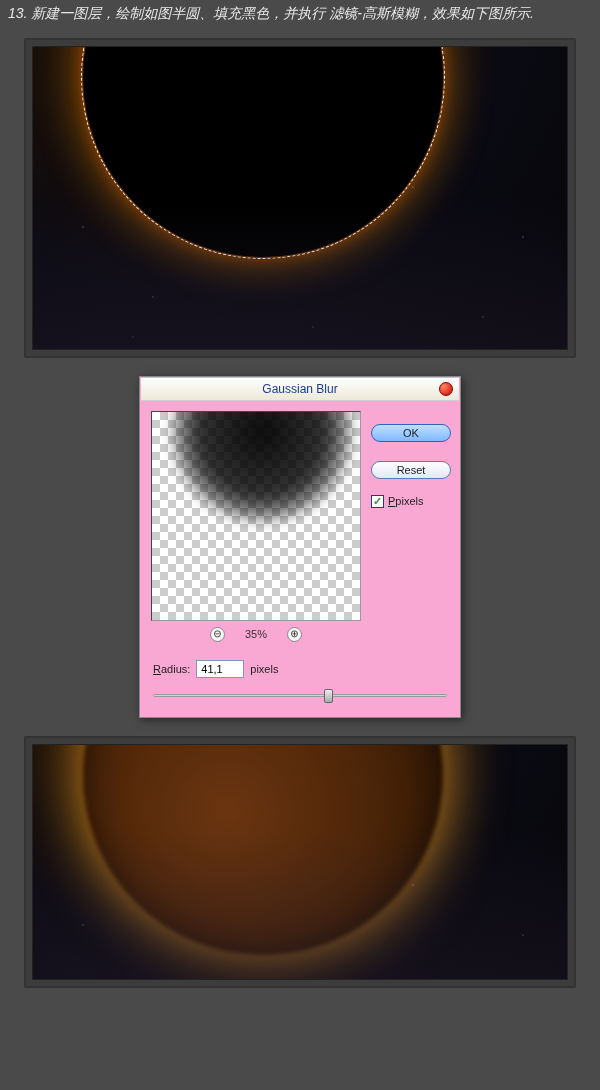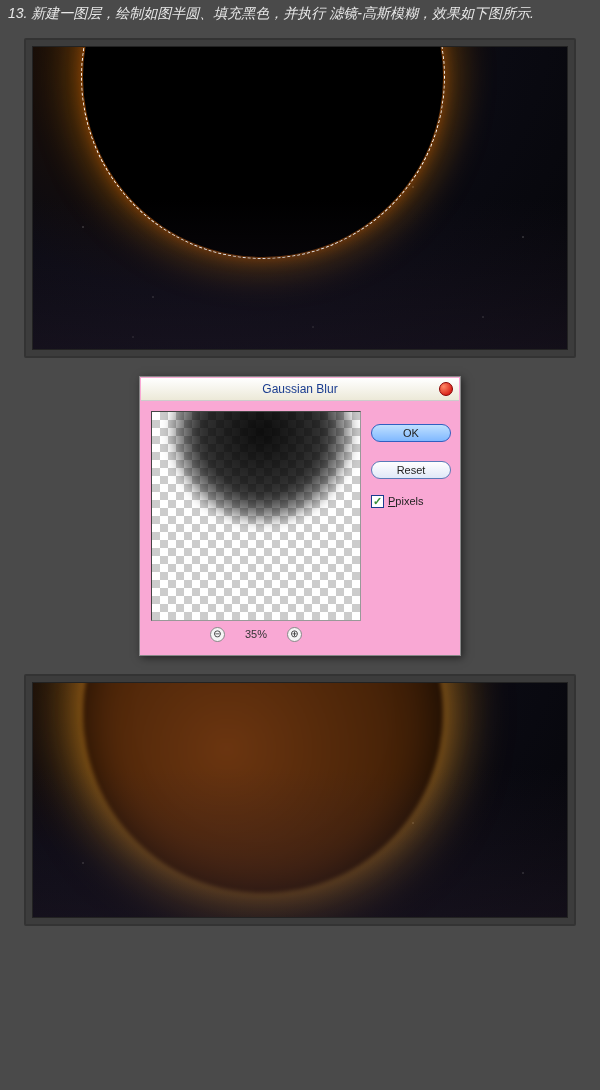--- a/index.html
+++ b/index.html
@@ -352,20 +352,31 @@
       <div class="pill-btn primary">OK</div>
       <div class="pill-btn">Reset</div>
       <div class="preview-check">
         <div class="checkbox">
             <span>✓</span>
           </div>
         <span><span class="underline">P</span><span>pixels</span></span>
       </div>
     </div>
   </div>
+  <div class="radius-section">
+    <div class="radius-row">
+      <span><span class="underline">R</span><span>adius:</span></span>
+      <input class="radius-input" type="text" value="41,1" style="">
+      <span>pixels</span>
+    </div>
+    <div class="slider">
+      <div class="slider-track"></div>
+      <div class="slider-thumb"></div>
+    </div>
+  </div>
 </div>
 
 <div class="image-panel-2">
   <div class="image-inner-2">
     <div class="space-bg"></div>
     <div class="stars"></div>
     <div class="rays"></div>
     <div class="planet-blurred-glow"></div>
     <div class="planet-blurred"></div>
     <div class="haze"></div>

